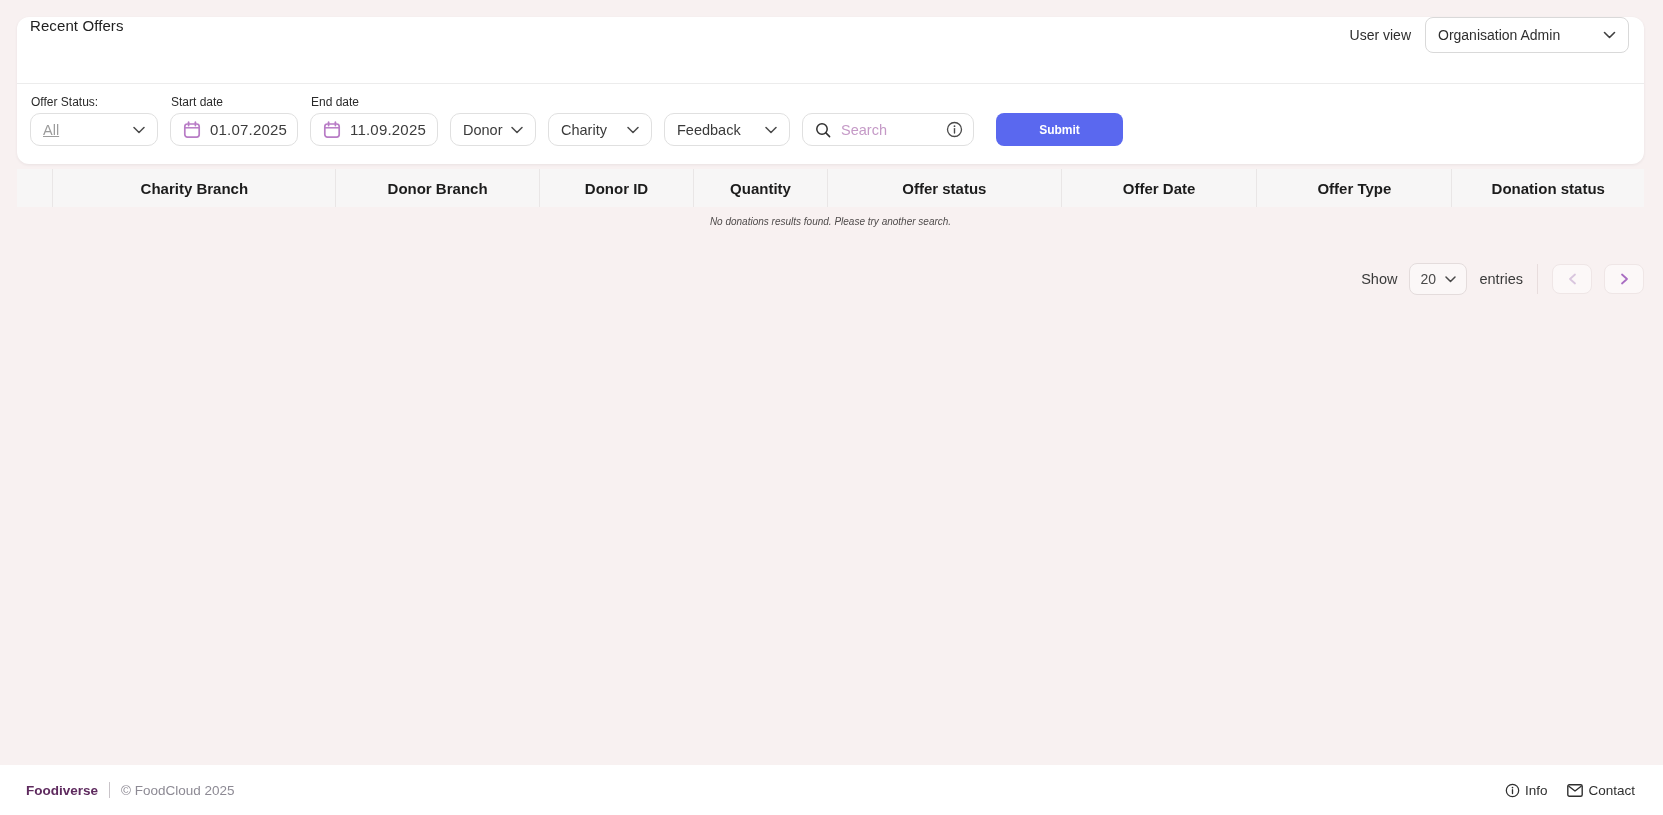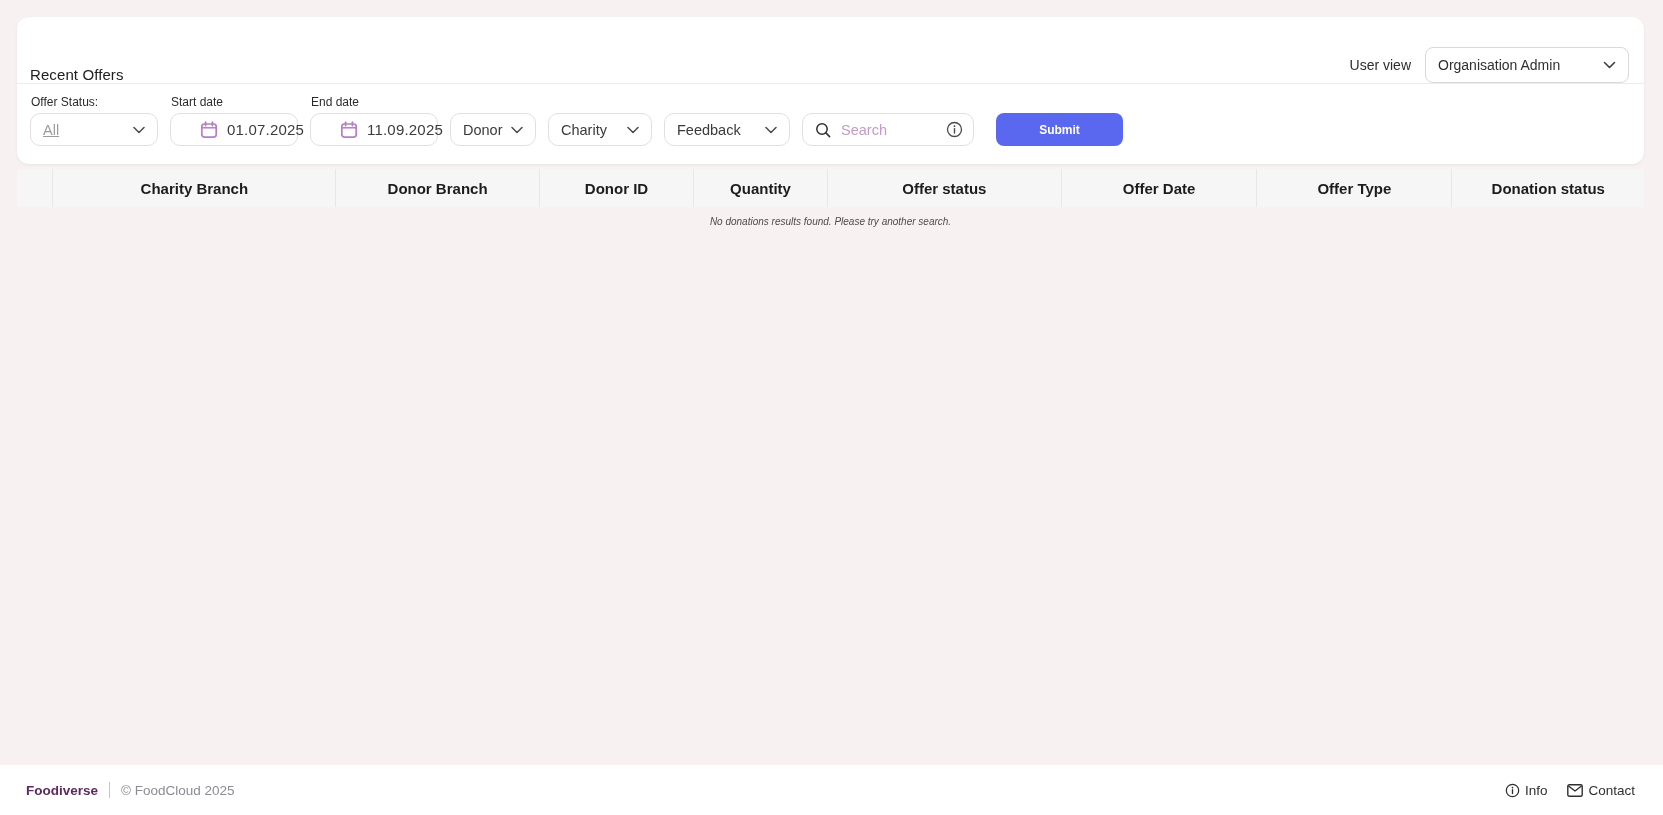--- a/index.html
+++ b/index.html
@@ -15,21 +15,21 @@
   .content { flex:1; padding:17px 19px 0 17px; }
 
   
   .card {
     background:#ffffff;
     border-radius:12px;
     box-shadow:0 1px 3px rgba(40,30,40,0.07);
   }
   .card-header {
     height:67px;
-    display:flex; align-items:flex-end; justify-content:space-between;
+    display:flex; align-items:flex-start; justify-content:space-between;
     padding:0 15px 0 13px;
     border-bottom:1px solid #ececec;
   }
   .page-title { font-size:15px; font-weight:500; color:#212121; margin:0; letter-spacing:.1px; }
   .user-view { display:flex; align-items:center; gap:14px; }
   .user-view-label { font-size:14px; font-weight:500; color:#2e2e2e; }
   .control {
     height:33px; background:#fff;
     border:1px solid #e0e0e0; border-radius:10px;
     display:flex; align-items:center;
@@ -45,21 +45,21 @@
     display:flex; align-items:flex-end; gap:12px;
     padding:11px 13px 18px 13px;
   }
   .filter-group { display:flex; flex-direction:column; }
   .filter-label { font-size:12px; color:#2b2b2b; margin:0 0 4px 1px; }
   .w-status { width:128px; }
   .w-date   { width:128px; }
   .w-donor  { width:86px; }
   .w-charity{ width:104px; }
   .w-feedback{ width:126px; }
-  .date-input { padding:0 29px; gap:9px; cursor:pointer; }
+  .date-input { padding:0 12px; gap:9px; cursor:pointer; }
   .date-input .val { font-size:15px; color:#3c3c3c; letter-spacing:.2px; }
   .search-box { width:172px; padding:0 10px 0 12px; gap:8px; }
   .search-box input {
     border:none; outline:none; flex:1; min-width:0;
     font-family:"Liberation Sans", sans-serif;
     font-size:14.5px; color:#3a3a3a; background:transparent;
   }
   .search-box input::placeholder { color:#c59ac7; opacity:1; }
   .submit-btn {
     width:127px; height:33px; margin-left:10px;
@@ -272,20 +272,47 @@
         <th>Offer status</th>
         <th>Offer Date</th>
         <th>Offer Type</th>
         <th>Donation status</th>
       </tr>
     </thead>
   </table>
 
   <div class="empty-msg">No donations results found. Please try another search.</div>
 
+  <div class="pagination">
+    <span>Show</span>
+    <div class="control select page-size-select">
+      <span class="val">20</span>
+      <span class="icon">
+        <svg width="11" height="7" viewBox="0 0 11 7">
+            <path d="M1 1l4.5 4.5L10 1" fill="none" stroke="#4a4a4a" stroke-width="1.5" stroke-linecap="round" stroke-linejoin="round"></path>
+          </svg>
+      </span>
+    </div>
+    <span>entries</span>
+    <div class="pager-divider"></div>
+    <button class="pager-btn disabled">
+      <span class="icon">
+        <svg width="9" height="12" viewBox="0 0 9 12">
+            <path d="M7 1.5L2 6l5 4.5" fill="none" stroke="#d9c6de" stroke-width="1.8" stroke-linecap="round" stroke-linejoin="round"></path>
+          </svg>
+      </span>
+    </button>
+    <button class="pager-btn">
+      <span class="icon">
+        <svg width="9" height="12" viewBox="0 0 9 12">
+            <path d="M2 1.5L7 6l-5 4.5" fill="none" stroke="#a96dc2" stroke-width="1.8" stroke-linecap="round" stroke-linejoin="round"></path>
+          </svg>
+      </span>
+    </button>
+  </div>
 
 </div>
 
 <footer>
   <div class="footer-left">
     <span class="brand">Foodiverse</span>
     <span class="foot-divider"></span>
     <span class="copyright">© FoodCloud 2025</span>
   </div>
   <div class="footer-right">

